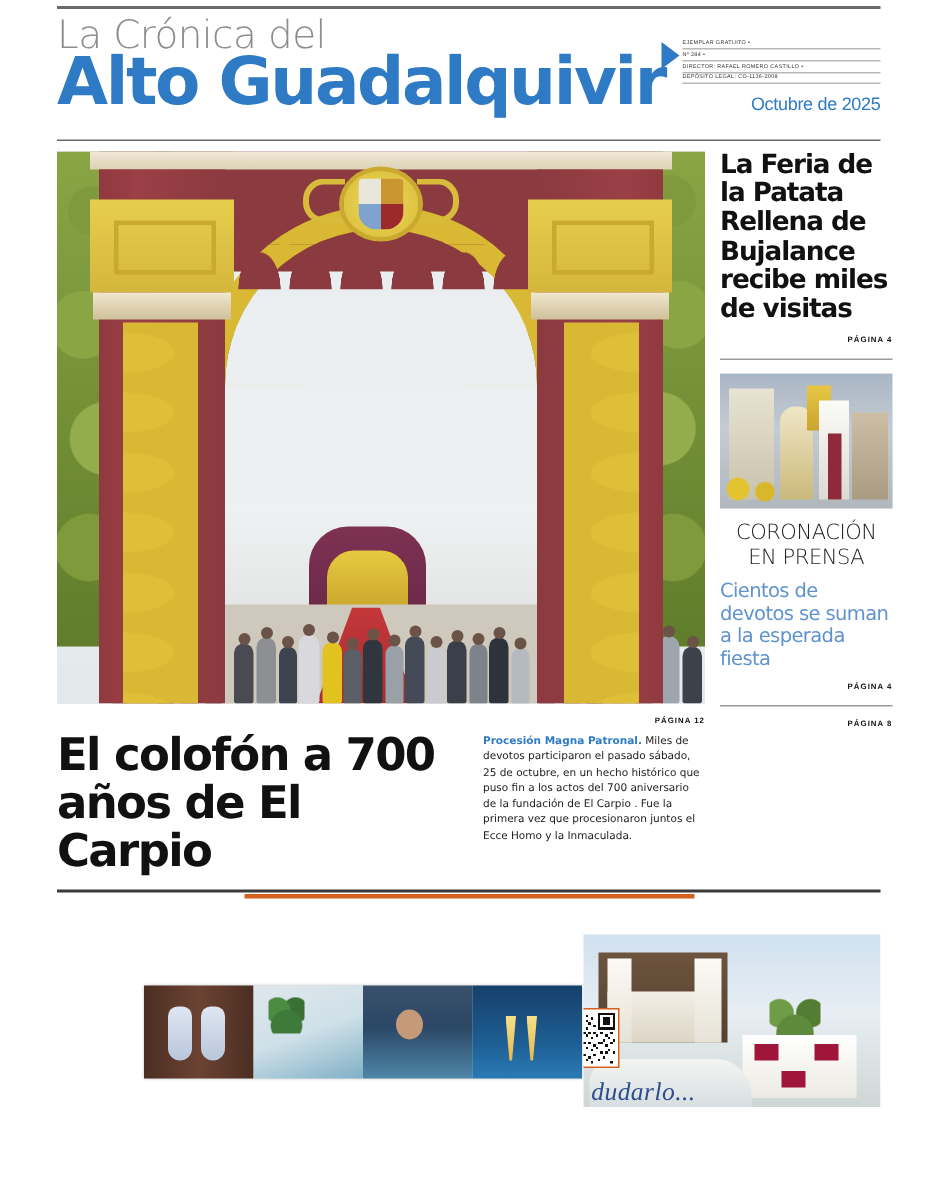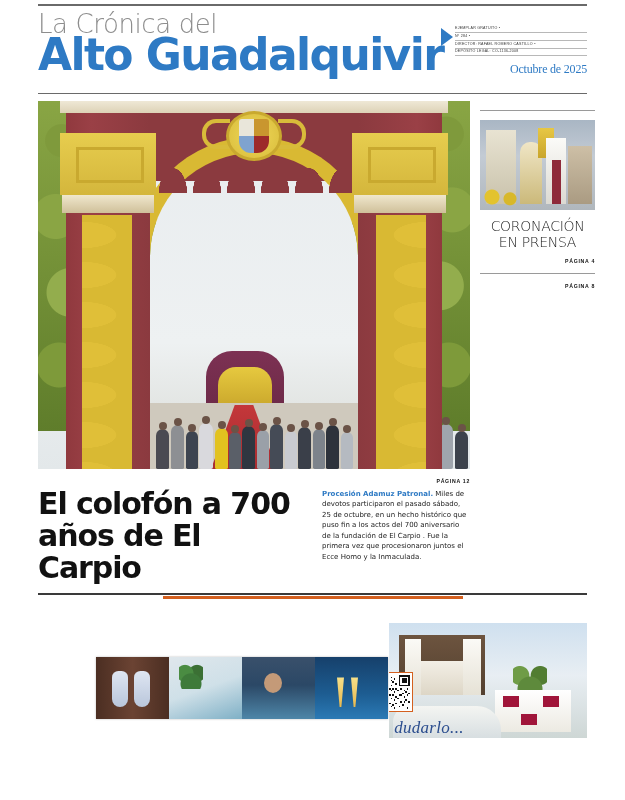--- a/index.html
+++ b/index.html
@@ -30,21 +30,21 @@
   .mh-main { font-size:44px; color:#2e7ac4; font-weight:bold; letter-spacing:-1.6px;
              line-height:0.92; margin-top:-4px; font-family:"DejaVu Sans", sans-serif; }
 
   .mh-right { position:absolute; right:0; top:20px; width:132px; text-align:left; }
   .mh-flag { position:absolute; left:-14px; top:2px; width:0; height:0;
              border-left:12px solid #2e7ac4; border-top:9px solid transparent;
              border-bottom:9px solid transparent; }
   .mh-meta { font-size:3.6px; line-height:1.05; color:#333; letter-spacing:0.25px; }
   .mh-meta div { border-bottom:0.5px solid #b8b8b8; padding:1.6px 0 1.3px 0; white-space:nowrap; }
   .mh-date { text-align:right; font-size:12px; color:#2e7ac4; padding-top:6px;
-             font-family:Liberation Serif, serif; letter-spacing:-0.2px; }
+             font-family:Liberation Sans, sans-serif; letter-spacing:-0.2px; }
   .rule-mast { height:1.4px; background:#6a6a6a; margin-top:2px; }
 
   
   .grid { display:flex; gap:10px; margin-top:7px; }
   .col-left { width:516px; }
   .col-right { width:115px; }
 
   
   .photo-wrap { position:relative; width:432px; height:368px; overflow:hidden; background:#cfd6d9; }
 
@@ -337,28 +337,32 @@
 
       </div>
 
       <div class="lead-row">
         <div style="width:274px;">
           <div class="headline">El colofón a 700 años de El Carpio</div>
         </div>
         <div class="lead-col">
           <div class="lead-pagina">PÁGINA 12</div>
           <div class="lead">
-            <b>Procesión Adamuz Patronal.</b><span> Miles de devotos participaron el pasado sábado, 25 de octubre, en un hecho histórico que puso fin a los actos del 700 aniversario de la fundación de El Carpio . Fue la primera vez que procesionaron juntos el Ecce Homo y la Inmaculada.</span>
+            <b>Procesión Magna Patronal.</b><span> Miles de devotos participaron el pasado sábado, 25 de octubre, en un hecho histórico que puso fin a los actos del 700 aniversario de la fundación de El Carpio . Fue la primera vez que procesionaron juntos el Ecce Homo y la Inmaculada.</span>
           </div>
         </div>
       </div>
     </div>
 
     <div class="col-right">
 
+      <div>
+        <div class="r-head">La Feria de la Patata Rellena de Bujalance recibe miles de visitas</div>
+        <div class="r-pagina">PÁGINA 4</div>
+      </div>
 
       <div class="r-rule"></div>
 
       <div>
         <div class="r-photo">
           <div style="position:absolute;inset:0;background:
                linear-gradient(180deg,#a9b6c4 0%, #c3cbd4 40%, #b0b7bd 100%);"></div>
           <div style="position:absolute;left:6px;top:10px;width:30px;height:74px;
                background:linear-gradient(#e8e3d2,#c9c2ab);"></div>
           <div style="position:absolute;left:40px;top:22px;width:22px;height:62px;
@@ -368,20 +372,21 @@
           <div style="position:absolute;left:66px;top:18px;width:20px;height:66px;
                background:linear-gradient(#fbfbf8,#dcdad2);"></div>
           <div style="position:absolute;left:72px;top:40px;width:9px;height:44px;background:#8e2a3a;"></div>
           <div style="position:absolute;left:88px;top:26px;width:24px;height:58px;
                background:linear-gradient(#cdbfa6,#aa9b82);"></div>
           <div style="position:absolute;left:2px;bottom:4px;width:40px;height:18px;
                background:radial-gradient(circle at 25% 50%,#e3c32e 7px,transparent 8px),
                           radial-gradient(circle at 70% 60%,#d8b82a 6px,transparent 7px);"></div>
         </div>
         <div class="r-kicker">CORONACIÓN EN PRENSA</div>
+        <div class="r-sub">Cientos de devotos se suman a la esperada fiesta</div>
         <div class="r-pagina">PÁGINA 4</div>
       </div>
 
       <div class="r-rule"></div>
 
       <div>
         <div class="r-pagina">PÁGINA 8</div>
       </div>
 
     </div>

